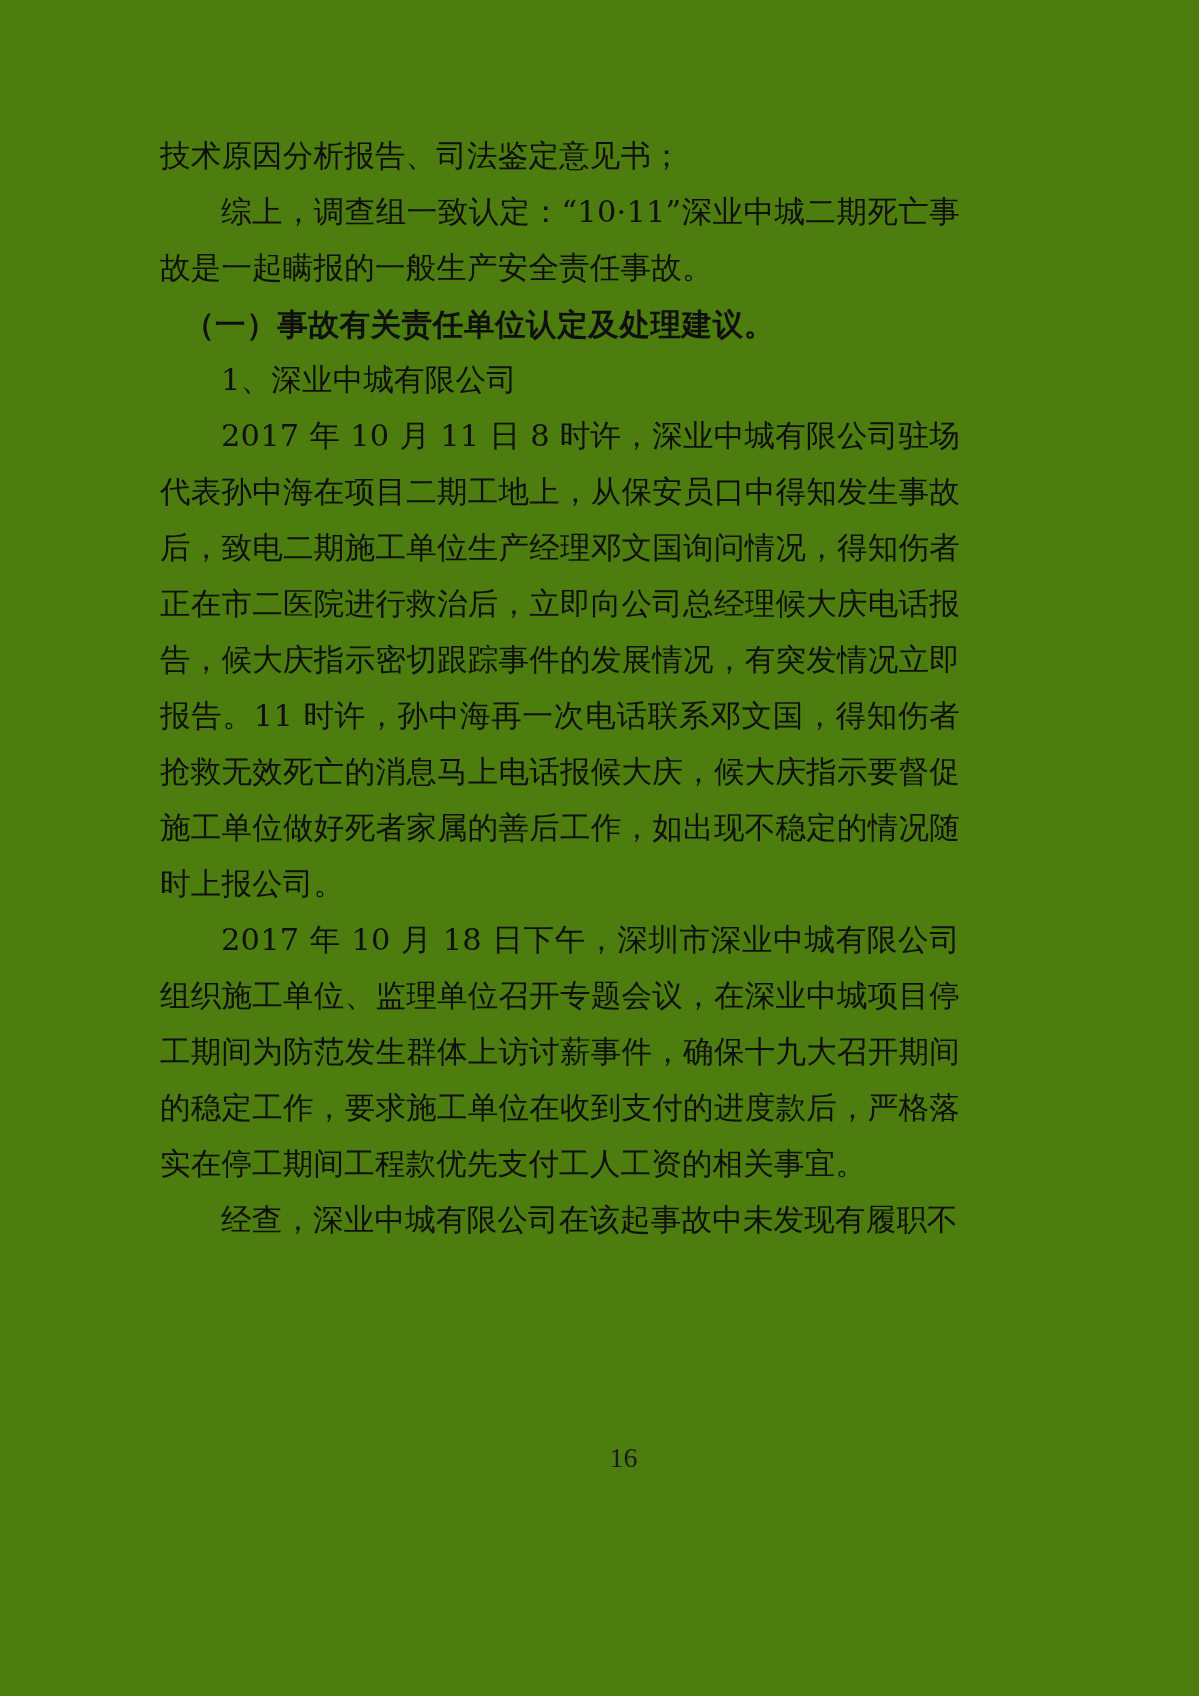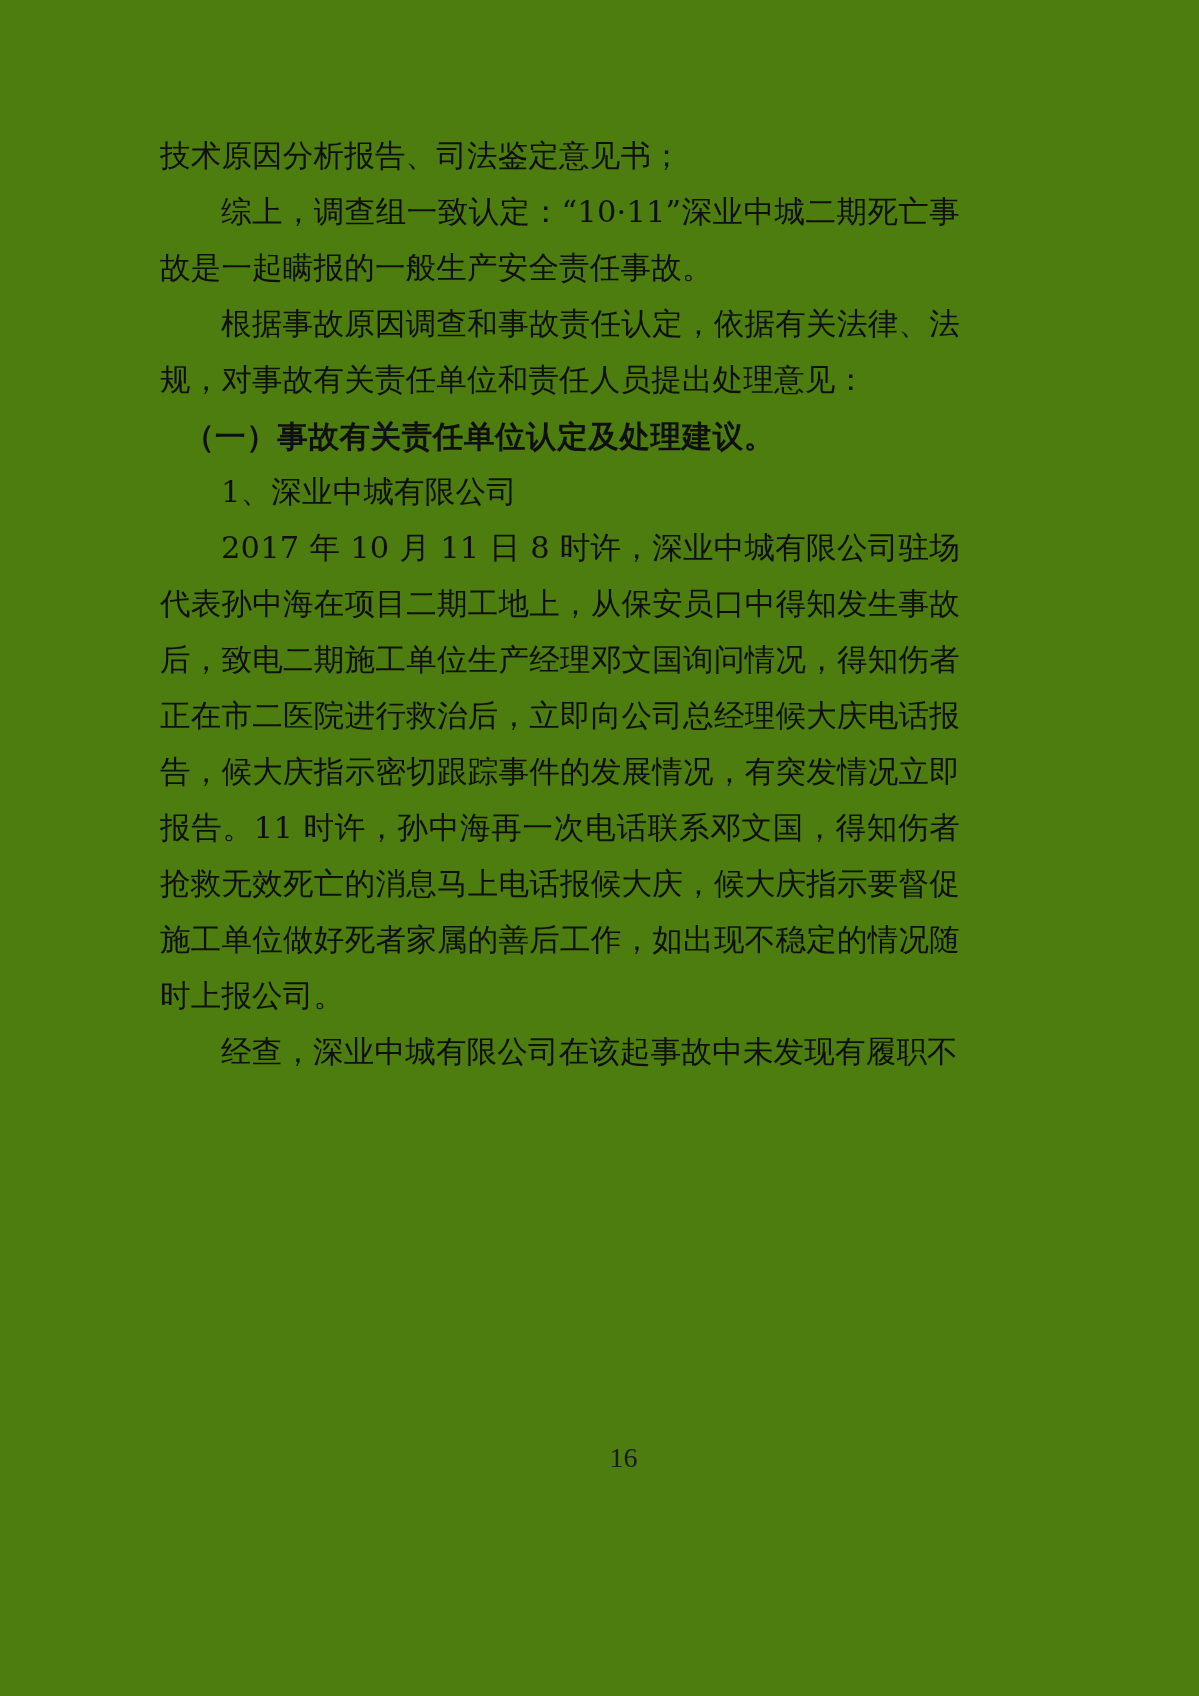--- a/index.html
+++ b/index.html
@@ -56,20 +56,20 @@
     font-family: Liberation Serif, serif;
   }
 </style>
 </head>
 <body>
 
 <div class="page">
   <div class="content">
     <p class="plain">技术原因分析报告、司法鉴定意见书；</p>
     <p class="indent">综上，调查组一致认定：“10·11”深业中城二期死亡事故是一起瞒报的一般生产安全责任事故。</p>
-    <p class="indent">根据事故原因调查和事故责任认定，依据有关法律、法规，对事故有关责任单位和责任人员提出处理意见：</p>
     <p class="subheading">（一）事故有关责任单位认定及处理建议。</p>
     <p class="indent">1、深业中城有限公司</p>
     <p class="indent">2017 年 10 月 11 日 8 时许，深业中城有限公司驻场代表孙中海在项目二期工地上，从保安员口中得知发生事故后，致电二期施工单位生产经理邓文国询问情况，得知伤者正在市二医院进行救治后，立即向公司总经理候大庆电话报告，候大庆指示密切跟踪事件的发展情况，有突发情况立即报告。11 时许，孙中海再一次电话联系邓文国，得知伤者抢救无效死亡的消息马上电话报候大庆，候大庆指示要督促施工单位做好死者家属的善后工作，如出现不稳定的情况随时上报公司。</p>
+    <p class="indent">2017 年 10 月 18 日下午，深圳市深业中城有限公司组织施工单位、监理单位召开专题会议，在深业中城项目停工期间为防范发生群体上访讨薪事件，确保十九大召开期间的稳定工作，要求施工单位在收到支付的进度款后，严格落实在停工期间工程款优先支付工人工资的相关事宜。</p>
     <p class="indent">经查，深业中城有限公司在该起事故中未发现有履职不</p>
   </div>
   <div class="pagenum">16</div>
 </div>
 
 </body></html>

